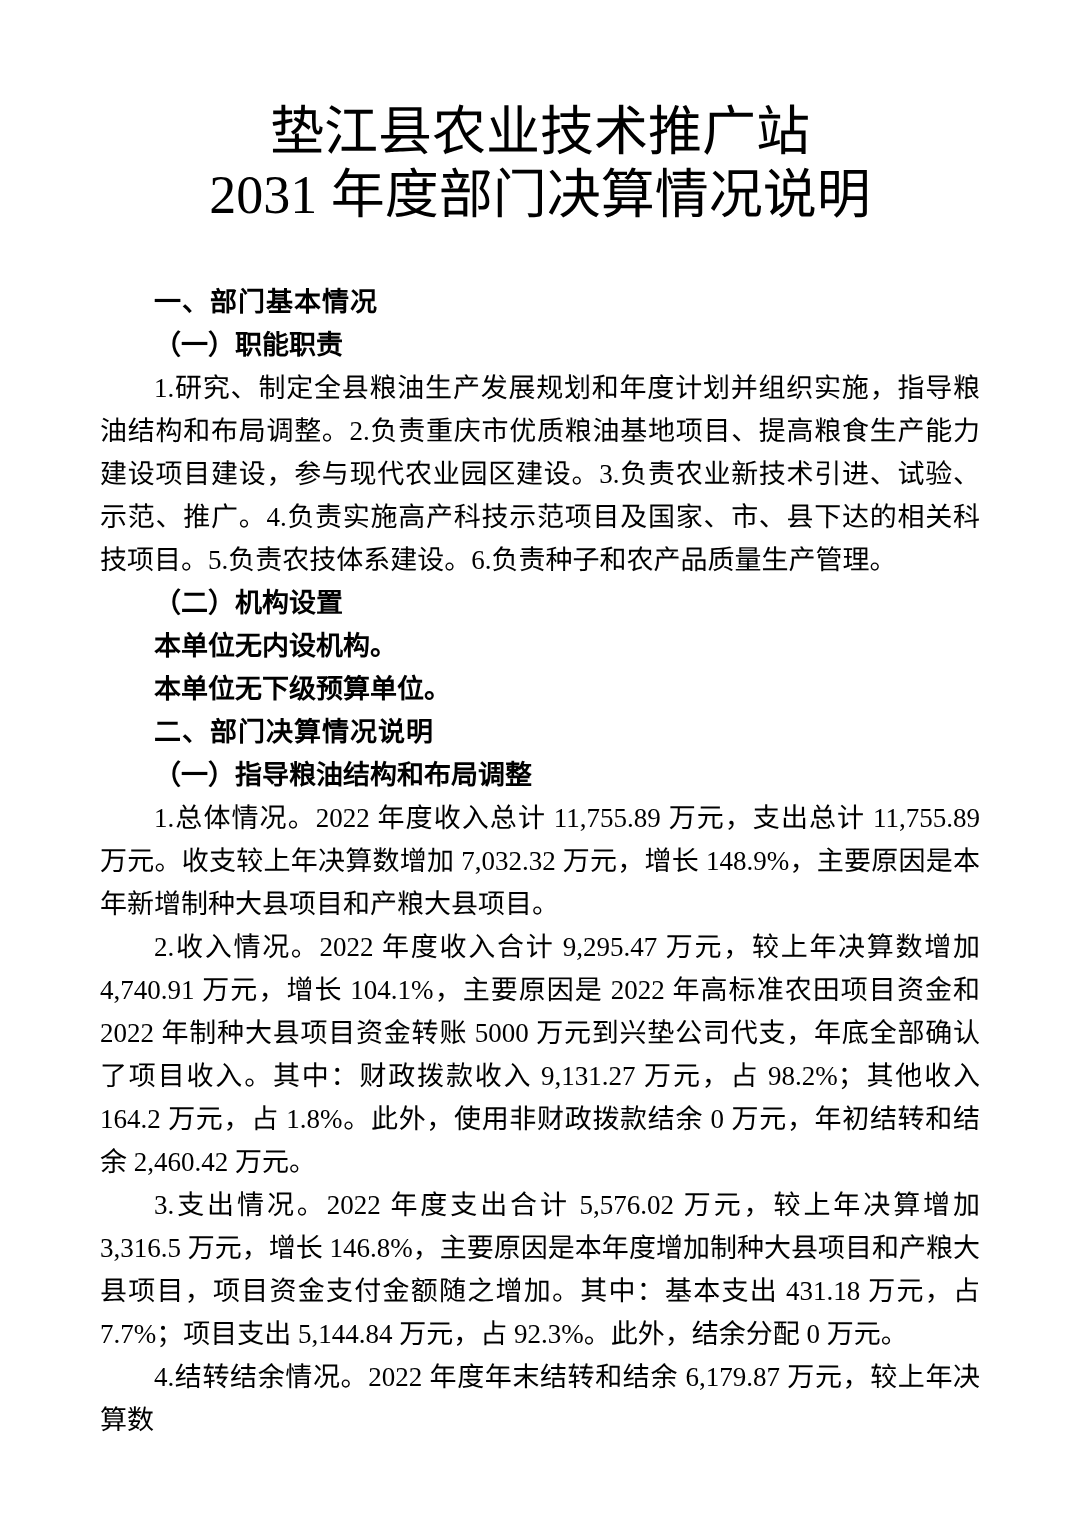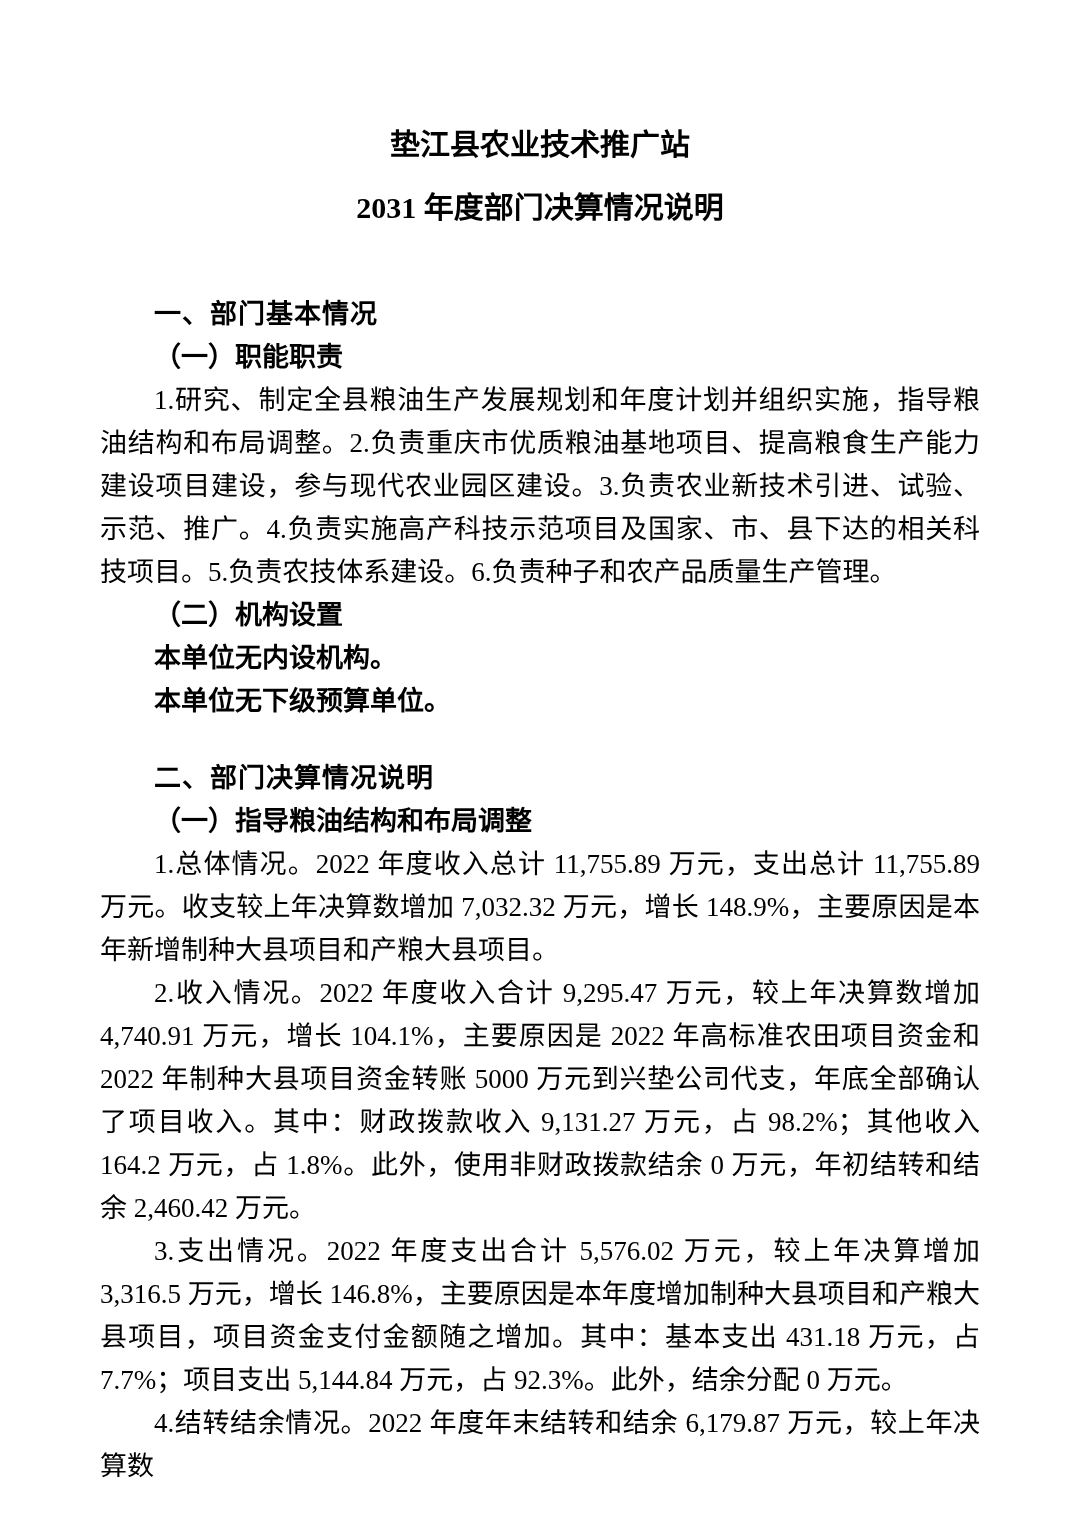--- a/index.html
+++ b/index.html
@@ -12,46 +12,45 @@
     width: 1075px;
     height: 1521px;
     box-sizing: border-box;
     background: #ffffff;
     color: #000000;
     padding: 97px 95px 0 100px;
     overflow: hidden;
     font-family: "Liberation Serif", "DejaVu Serif", serif;
   }
   .doc-title {
-    margin: 16px 0 54px 0;
+    margin: 4px 0 54px 0;
     text-align: center;
-    font-size: 30px;
+    font-size: 54px;
     line-height: 63px;
-    font-weight: bold;
+    font-weight: normal;
     font-family: "Liberation Serif", "DejaVu Serif", serif;
   }
   .doc-title .title-line {
     display: block;
     white-space: nowrap;
   }
   .doc-body p {
     margin: 0;
     font-size: 27px;
     line-height: 43px;
     text-indent: 2em;
   }
   p.block-paragraph {
     text-align: justify;
     text-justify: inter-ideograph;
   }
   p.block-heading {
     font-weight: bold;
     font-family: "Liberation Sans", "DejaVu Sans", sans-serif;
     letter-spacing: 1px;
-    margin-top: 34px;
   }
   p.block-subheading,
   p.block-text {
     font-weight: bold;
   }
 </style>
 </head>
 <body>
 
 <div class="page">

